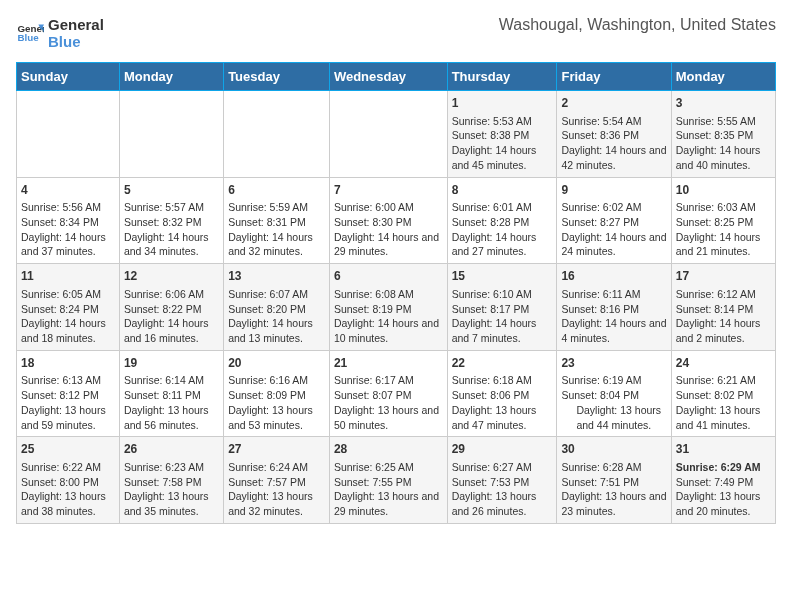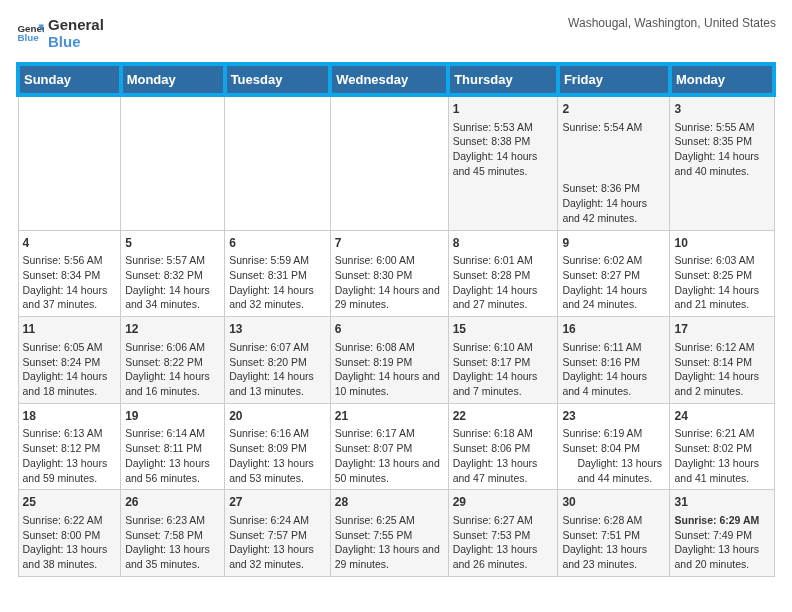--- a/index.html
+++ b/index.html
@@ -27,36 +27,36 @@
     }
     .title-block {
       text-align: right;
     }
     .main-title {
       font-size: 36px;
       font-weight: bold;
       color: #333;
     }
     .subtitle {
-      font-size: 12px;
+      font-size: 16px;
       color: #555;
     }
     table {
       width: 100%;
       border-collapse: collapse;
       font-size: 11px;
     }
     thead tr th {
       background-color: #2e6da4;
       color: #fff;
       padding: 6px 4px;
       text-align: left;
       font-size: 13px;
       font-weight: bold;
-      border: 4px solid #0ea5e9;
+      border: 1px solid #0ea5e9;
     }
     tbody tr td {
       border: 1px solid #ccc;
       vertical-align: top;
       padding: 4px;
       height: 80px;
       background: #fff;
       color: #333;
       font-size: 10.5px;
       line-height: 1.4;
@@ -115,21 +115,21 @@
         <td class="empty-cell"></td>
         <td>
           <span class="day-num">1</span>
           <span style="display: block;">Sunrise: 5:53 AM</span>
           <span style="display: block;">Sunset: 8:38 PM</span>
           <span style="display: block;">Daylight: 14 hours and 45 minutes.</span>
         </td>
         <td>
           <span class="day-num">2</span>
           <span style="display: block;">Sunrise: 5:54 AM</span>
-          <span style="display: block; margin-top: 47px;">Sunset: 8:36 PM</span>
+          <span style="display: block;">Sunset: 8:36 PM</span>
           <span style="display: block;">Daylight: 14 hours and 42 minutes.</span>
         </td>
         <td>
           <span class="day-num">3</span>
           <span style="display: block;">Sunrise: 5:55 AM</span>
           <span style="display: block;">Sunset: 8:35 PM</span>
           <span style="display: block;">Daylight: 14 hours and 40 minutes.</span>
         </td>
       </tr>
       <tr>

